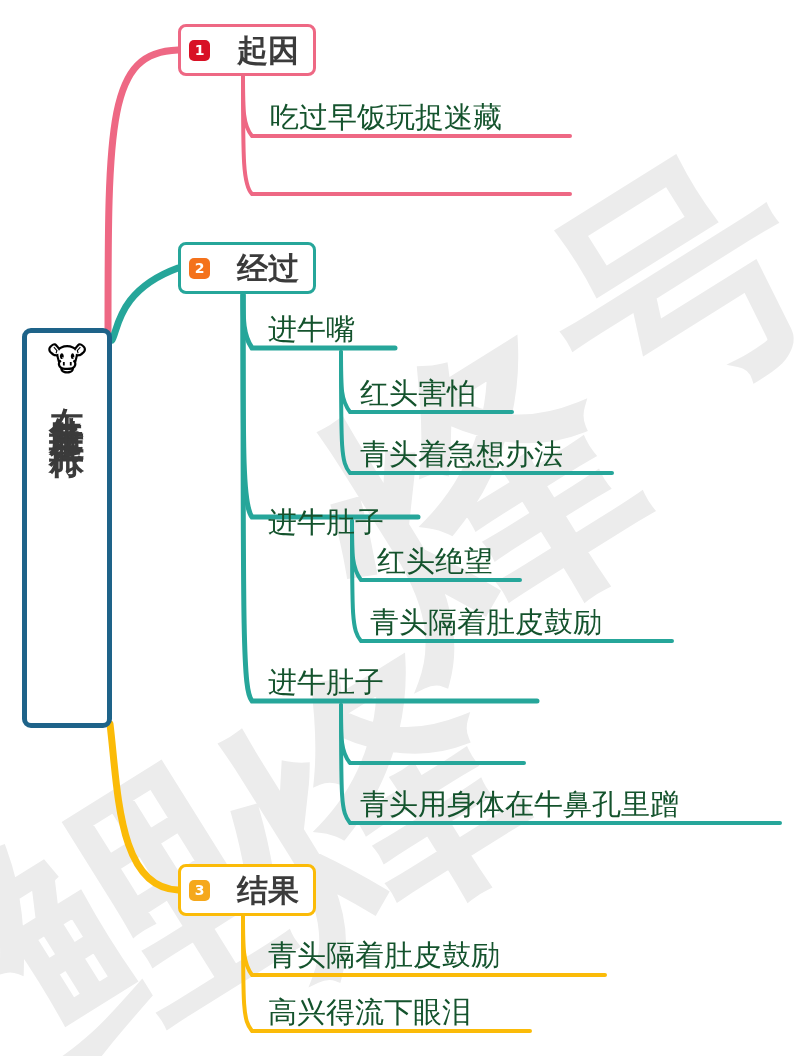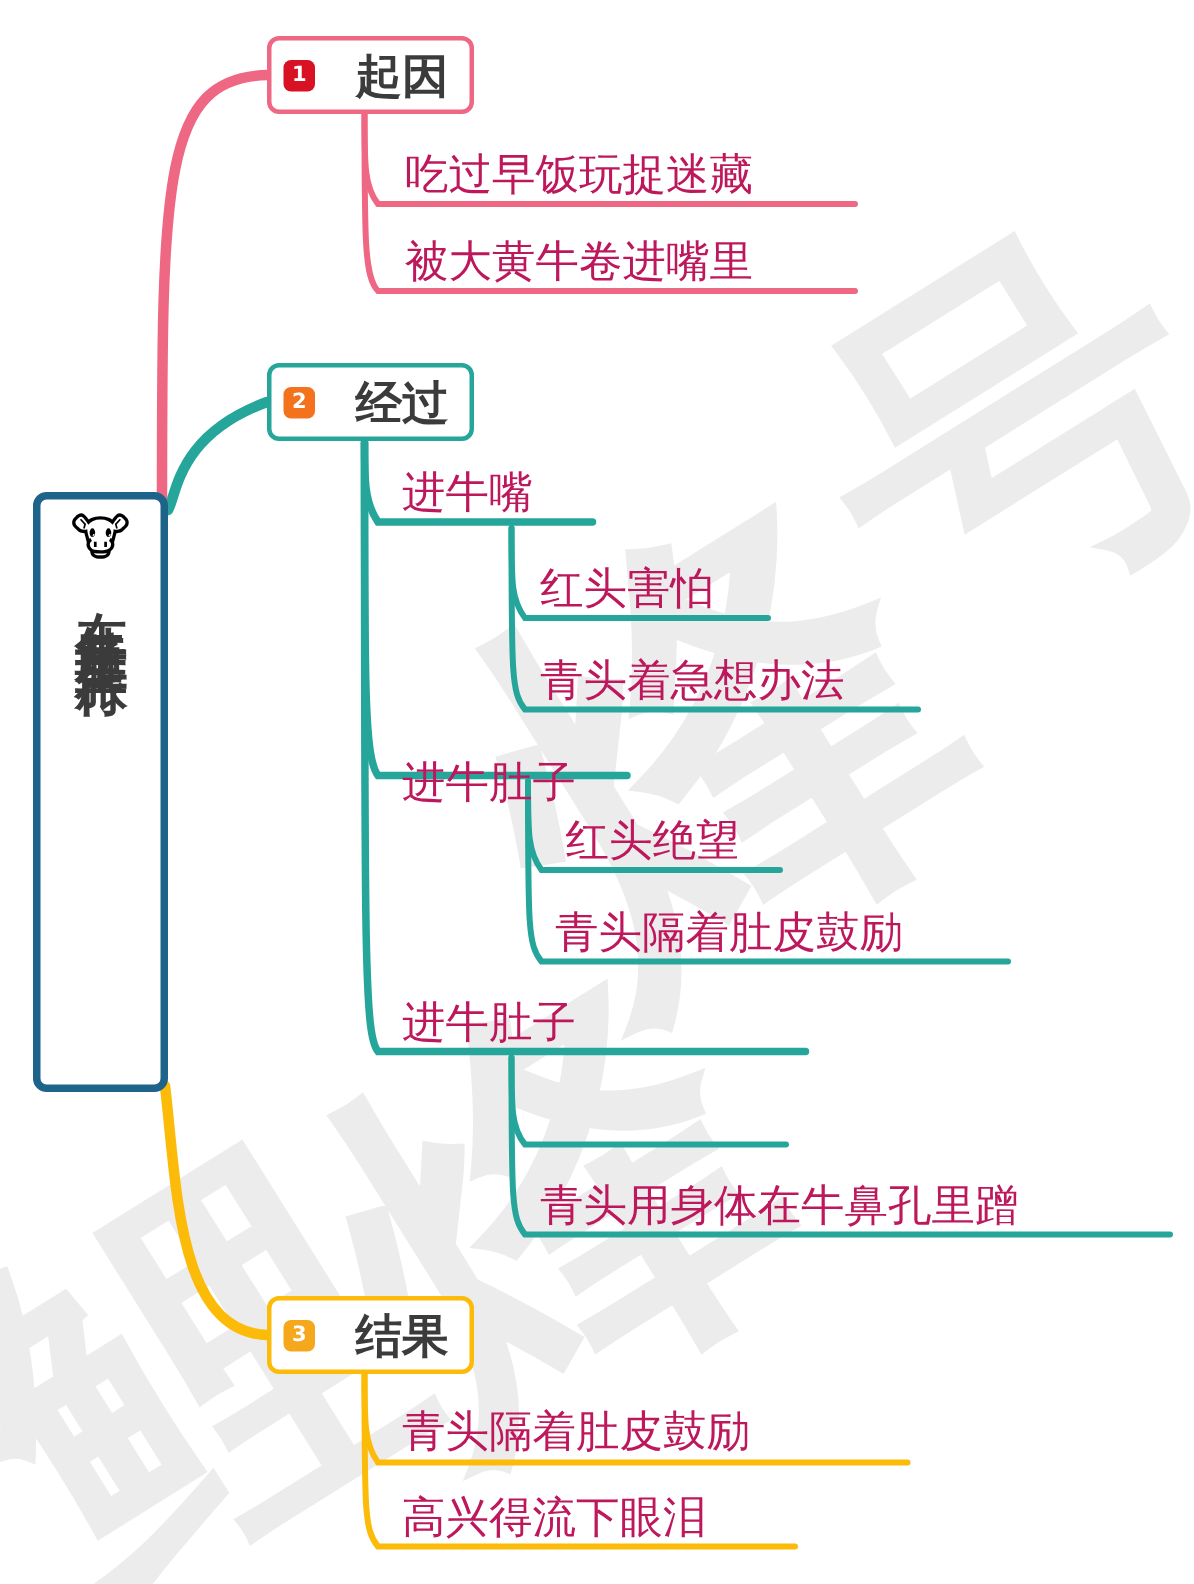--- a/index.html
+++ b/index.html
@@ -89,21 +89,21 @@
     white-space:nowrap;
     font-family:"Liberation Sans","DejaVu Sans",sans-serif;
     margin-left:24px;
   }
 
   
   .node-text{
     position:absolute;
     z-index:3;
     font-size:29px;
-    color:#be185d;
+    color:#14532d;
     white-space:nowrap;
     line-height:1;
     font-family:"Liberation Sans","DejaVu Sans",sans-serif;
   }
 </style>
 </head>
 <body>
 
 <div id="stage">
 
@@ -153,21 +153,20 @@
   <div class="root-node">
     <div class="root-emoji">🐮</div>
     <div class="root-title">在牛肚子里旅行</div>
   </div>
 
   <div class="l1-box" style="left:178px;top:24px;border-color:#EE6884;">
     <span class="badge" style="background:#D81125;">1</span>
     <span class="l1-label">起因</span>
   </div>
   <div class="node-text" style="left:270px;top:103px;">吃过早饭玩捉迷藏</div>
-  <div class="node-text" style="left:270px;top:161px;">被大黄牛卷进嘴里</div>
 
   <div class="l1-box" style="left:178px;top:242px;border-color:#26A69A;">
     <span class="badge" style="background:#F4721C;">2</span>
     <span class="l1-label">经过</span>
   </div>
 
   <div class="node-text" style="left:268px;top:315px;">进牛嘴</div>
   <div class="node-text" style="left:360px;top:379px;">红头害怕</div>
   <div class="node-text" style="left:360px;top:440px;">青头着急想办法</div>
 

